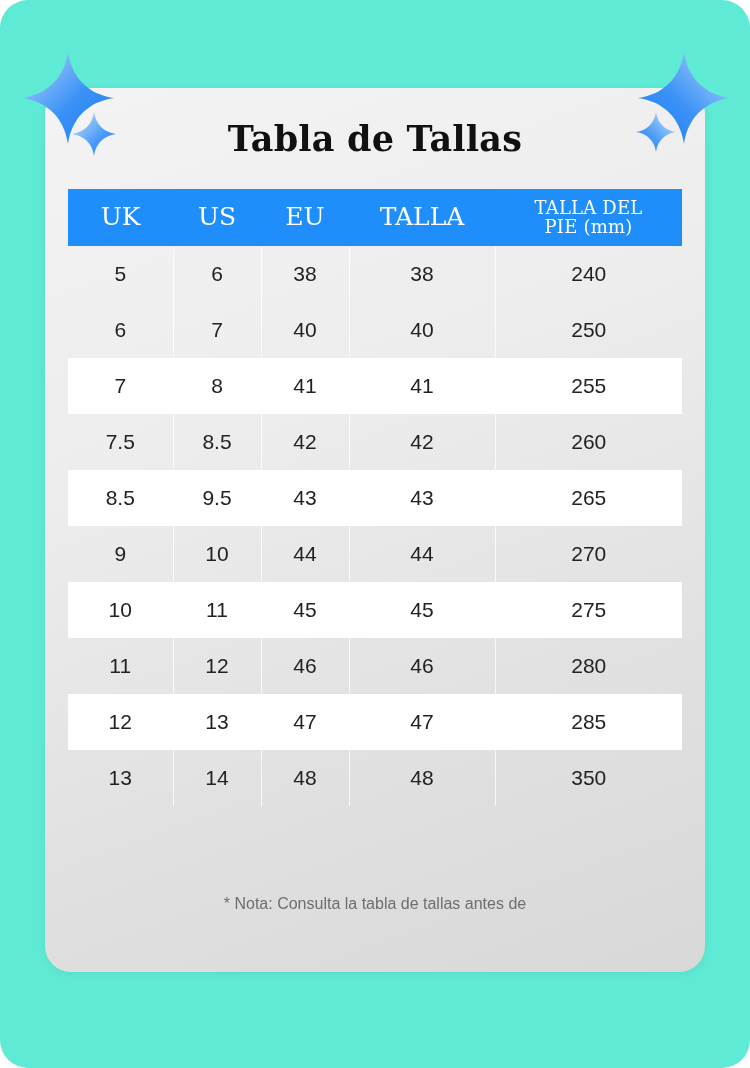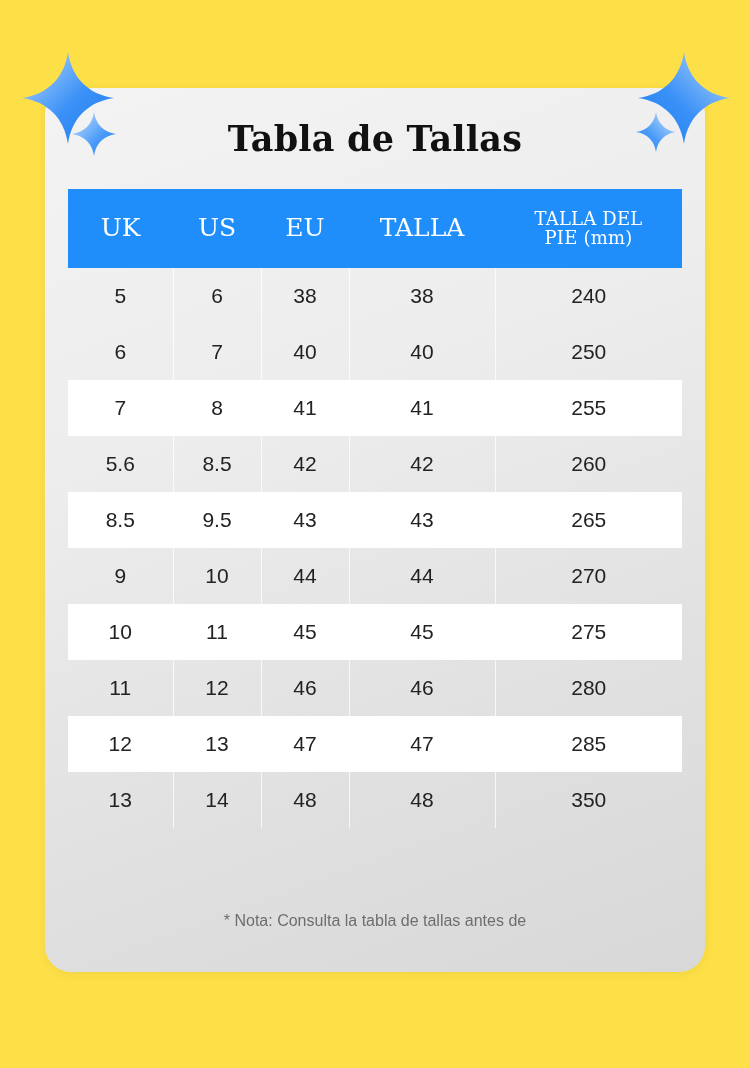--- a/index.html
+++ b/index.html
@@ -11,21 +11,22 @@
     height: 1068px;
     background: #ffffff;
     font-family: "Liberation Sans", sans-serif;
     overflow: hidden;
   }
 
   .page {
     position: relative;
     width: 750px;
     height: 1068px;
-    background: #fde047;
+    background: #5eead4;
+    border-radius: 28px;
   }
 
   
   .card {
     position: absolute;
     left: 45px;
     top: 88px;
     width: 660px;
     height: 884px;
     border-radius: 26px;
@@ -78,21 +79,21 @@
   table.size-table col.c-talla { width: 146px; }
   table.size-table col.c-largo { width: 187px; }
 
   thead th {
     background: #1f8efa;
     color: #ffffff;
     font-family: "DejaVu Serif", serif;
     font-weight: 400;
     font-size: 25px;
     height: 57px;
-    padding: 11px;
+    padding: 0;
     text-align: center;
     vertical-align: middle;
     line-height: 1.05;
   }
   thead th.small {
     font-size: 18px;
     letter-spacing: 0.2px;
   }
 
   tbody td {
@@ -115,21 +116,21 @@
     position: absolute;
     left: 0;
     top: 892px;
     width: 750px;
     text-align: center;
     font-family: "Liberation Sans", sans-serif;
     font-size: 16px;
     line-height: 1.5;
     color: #6e6e6e;
   }
-  .note span { display: block; margin-top: 17px; }
+  .note span { display: block; }
 </style>
 </head>
 <body>
 
 <div class="page">
 
   <div class="card"></div>
 
   <div class="sparkle sparkle-tl-big">
     <svg width="92" height="92" viewBox="0 0 100 100">
@@ -222,21 +223,21 @@
           <td>250</td>
         </tr>
         <tr class="even">
           <td>7</td>
           <td>8</td>
           <td>41</td>
           <td>41</td>
           <td>255</td>
         </tr>
         <tr class="odd">
-          <td>5.6</td>
+          <td>7.5</td>
           <td>8.5</td>
           <td>42</td>
           <td>42</td>
           <td>260</td>
         </tr>
         <tr class="even">
           <td>8.5</td>
           <td>9.5</td>
           <td>43</td>
           <td>43</td>

